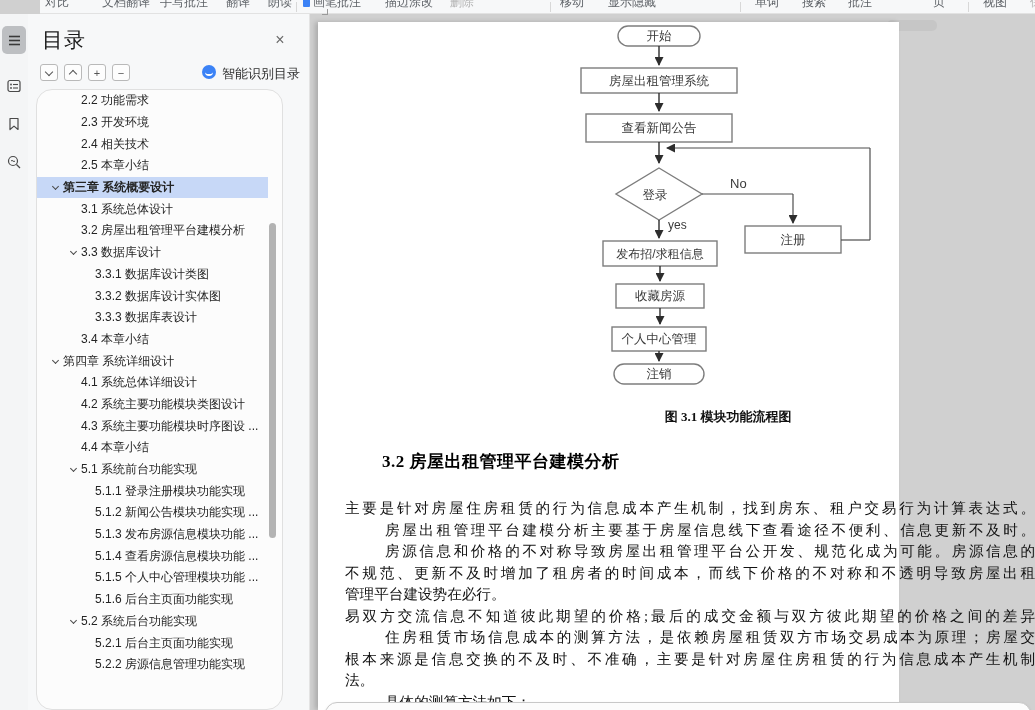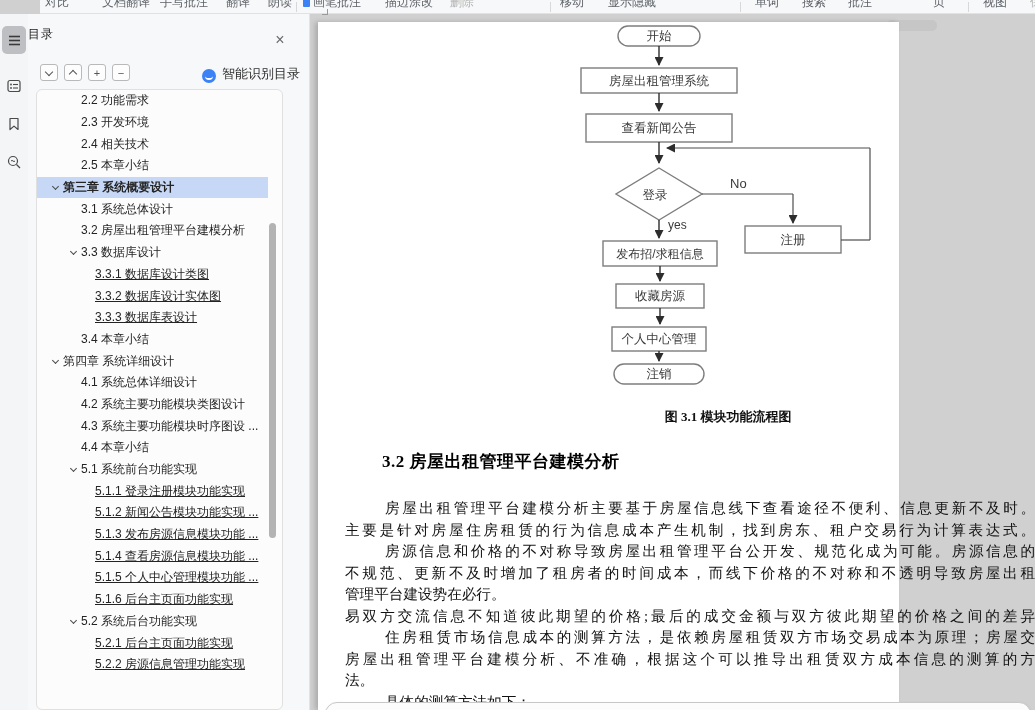--- a/index.html
+++ b/index.html
@@ -22,48 +22,48 @@
   
   .strip { position:absolute; left:0; top:14px; width:28px; height:696px; background:#f4f5f6; z-index:4; }
   .strip-btn { position:absolute; left:2px; width:24px; height:28px; border-radius:5px;
     display:flex; align-items:center; justify-content:center; }
   .strip-btn.active { background:#bdbfc2; }
   .strip-btn svg { display:block; }
 
   
   .sidebar { position:absolute; left:28px; top:14px; width:282px; height:696px;
     background:#f7f8f9; border-right:1px solid #e3e3e3; z-index:3; }
-  .sb-title { position:absolute; left:0; top:12px; font-size:12px; color:#1a1a1a; letter-spacing:1px; }
+  .sb-title { position:absolute; left:14px; top:12px; font-size:21px; color:#1a1a1a; letter-spacing:1px; }
   .sb-close { position:absolute; left:242px; top:16px; width:20px; height:20px; font-size:16px;
     color:#6b6b6b; display:flex; align-items:center; justify-content:center; cursor:default; }
   .sb-controls { position:absolute; left:10px; top:50px; width:262px; height:20px; }
   .ctrl-btn { position:absolute; top:0; width:18px; height:17px; border:1px solid #b9b9b9;
     border-radius:3px; background:#fdfdfd; display:flex; align-items:center; justify-content:center;
     color:#555; font-size:11px; }
   .chev-css { width:6px; height:6px; border-left:1.5px solid #555; border-bottom:1.5px solid #555; }
   .chev-down { transform:rotate(-45deg); margin-top:-2px; }
   .chev-up   { transform:rotate(135deg); margin-top:3px; }
-  .smart-toc { position:absolute; right:0; top:1px; display:flex; align-items:flex-end; }
+  .smart-toc { position:absolute; right:0; top:1px; display:flex; align-items:flex-start; }
   .ai-ico { width:14px; height:14px; border-radius:50%; background:#3b82f6; position:relative; margin-right:6px; }
   .ai-ico::after { content:""; position:absolute; left:3px; top:4px; width:8px; height:5px;
     border-bottom:2px solid #fff; border-radius:0 0 6px 6px; }
   .smart-toc-label { font-size:13px; color:#303030; }
 
   .toc-box { position:absolute; left:8px; top:75px; width:247px; height:621px;
-    border:1px solid #e0e0e0; border-radius:6px; background:#fcfcfc; overflow:hidden; }
+    border:1px solid #e0e0e0; border-radius:16px; background:#fcfcfc; overflow:hidden; }
   .toc-list { padding:0 14px 0 0; }
   .toc-row { height:21.7px; display:flex; align-items:center; font-size:12px; color:#242424;
     white-space:nowrap; overflow:hidden; }
   .toc-row .chev { width:16px; display:flex; justify-content:center; visibility:hidden; flex:none; }
   .toc-row.chevron .chev { visibility:visible; }
   .toc-row .chev i { width:5px; height:5px; border-left:1.3px solid #4a4a4a; border-bottom:1.3px solid #4a4a4a;
     transform:rotate(-45deg); margin-top:-2px; }
   .toc-row.lv0 { padding-left:10px; }
   .toc-row.lv1 { padding-left:28px; }
-  .toc-row.lv2 { padding-left:42px;text-decoration:underline; }
+  .toc-row.lv2 { padding-left:42px; }
   .toc-row.selected { background:#c7d8f7;font-weight:bold; }
   .toc-scrollthumb { position:absolute; left:241px; top:209px; width:7px; height:315px;
     background:#b3b3b3; border-radius:4px; }
 
   
   .main { position:absolute; left:310px; top:14px; width:725px; height:696px; background:#d0d0d0; }
   .page { position:absolute; left:8px; top:8px; width:581px; height:688px; background:#ffffff;
     box-shadow:-3px 0 5px rgba(0,0,0,0.18); }
   .collapse-tab { position:absolute; left:577px; top:6px; width:50px; height:11px;
     background:#c6c6c6; border-radius:5px; }
@@ -463,35 +463,35 @@
       <text x="172" y="166" style="font-size:13px">No</text>
       <text x="110" y="207" style="font-size:12px">yes</text>
     </svg>
 
     <div class="fig-caption">图 3.1 模块功能流程图</div>
 
     <div class="doc-heading">3.2 房屋出租管理平台建模分析</div>
 
     <div class="doc-lines">
 
+        <div class="doc-line full">主要是针对房屋住房租赁的行为信息成本产生机制，找到房东、租户交易行为计算表达式。</div>
+
         <div class="doc-line indent full">房屋出租管理平台建模分析主要基于房屋信息线下查看途径不便利、信息更新不及时。</div>
 
-        <div class="doc-line full">主要是针对房屋住房租赁的行为信息成本产生机制，找到房东、租户交易行为计算表达式。</div>
-
         <div class="doc-line indent full">房源信息和价格的不对称导致房屋出租管理平台公开发、规范化成为可能。房源信息的</div>
 
         <div class="doc-line full">不规范、更新不及时增加了租房者的时间成本，而线下价格的不对称和不透明导致房屋出租</div>
 
         <div class="doc-line">管理平台建设势在必行。</div>
 
         <div class="doc-line full">易双方交流信息不知道彼此期望的价格;最后的成交金额与双方彼此期望的价格之间的差异</div>
 
         <div class="doc-line indent full">住房租赁市场信息成本的测算方法，是依赖房屋租赁双方市场交易成本为原理；房屋交</div>
 
-        <div class="doc-line full">房屋出租管理平台建模分析、不准确，根据这个可以推导出租赁双方成本信息的测算的方</div>
+        <div class="doc-line full">根本来源是信息交换的不及时、不准确，主要是针对房屋住房租赁的行为信息成本产生机制</div>
 
         <div class="doc-line">法。</div>
 
         <div class="doc-line indent">具体的测算方法如下：</div>
       </div>
 
     <div class="bottom-bar"></div>
   </div>
 </div>
 

